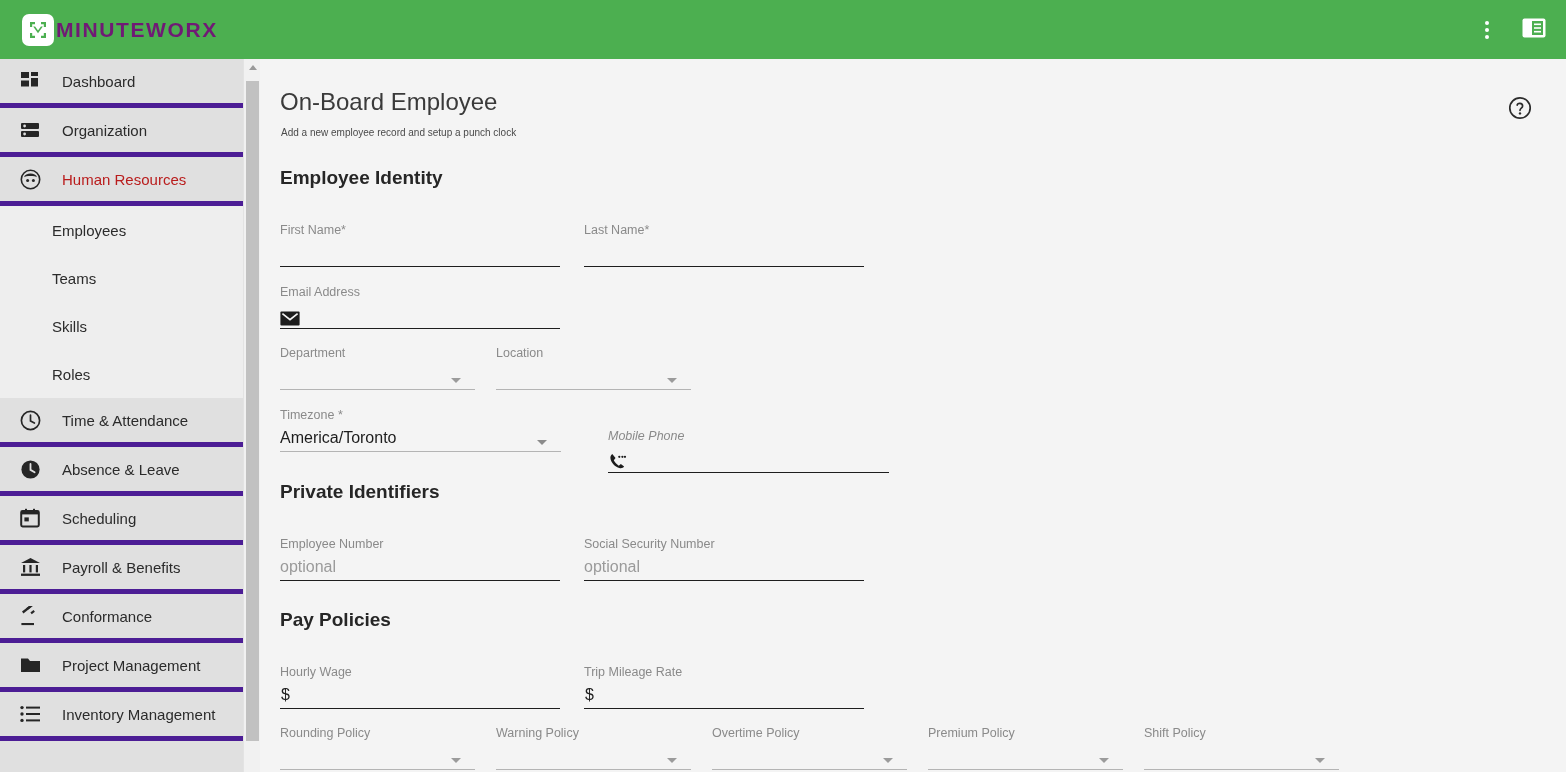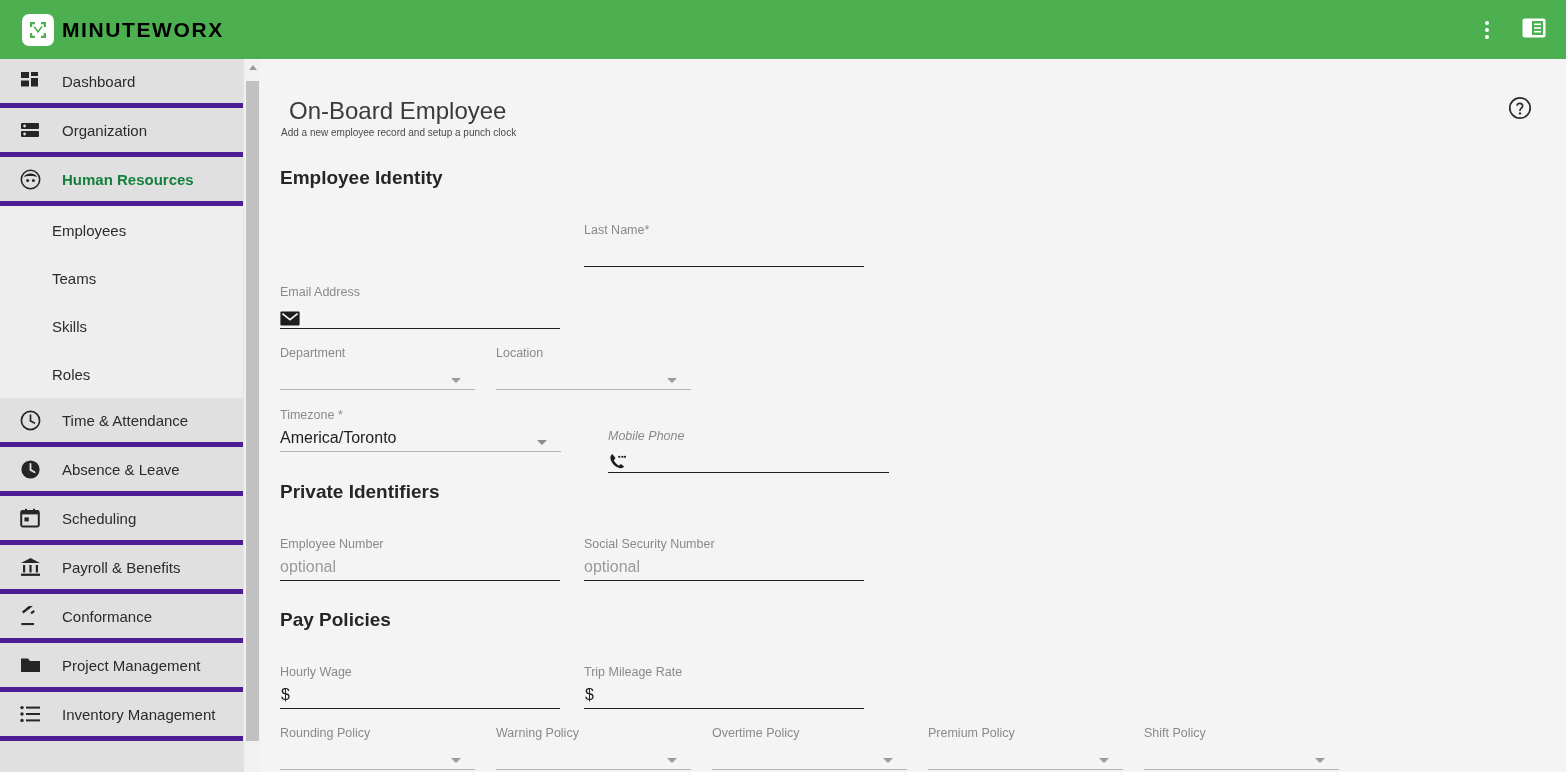--- a/index.html
+++ b/index.html
@@ -23,25 +23,25 @@
   #brand { display: flex; align-items: center; margin-left: 22px; }
   #logo-mark {
     width: 32px; height: 32px;
     background: #ffffff;
     border-radius: 7px;
     position: relative;
     display: flex; align-items: center; justify-content: center;
   }
   #logo-mark svg { display: block; }
   #brand-name {
-    color: #000000;
+    color: #701a75;
     font-size: 21px;
     font-weight: bold;
     letter-spacing: 1.6px;
-    margin-left: 8px;
+    margin-left: 2px;
   }
   #topbar-actions {
     margin-left: auto; margin-right: 20px;
     display: flex; align-items: center; gap: 24px;
   }
   .dots-icon {
     width: 22px; height: 22px;
     display: flex; flex-direction: column;
     align-items: center; justify-content: center; gap: 3px;
     cursor: pointer;
@@ -73,21 +73,21 @@
     display: flex; align-items: center; justify-content: center;
     flex: 0 0 24px;
     color: #262626;
   }
   .nav-item .nav-label {
     margin-left: 20px;
     font-size: 15px;
     color: #2b2b2b;
     white-space: nowrap;
   }
-  .nav-item.active .nav-label { font-weight: bold; color: #15803d; }
+  .nav-item.active .nav-label { font-weight: normal; color: #b91c1c; }
   .subnav { background: #c4b5fd; }
   .subnav .nav-item {
     background: #eeeeee;
     border-bottom: none;
     height: 48px;
     padding-left: 52px;
   }
   .subnav .nav-item .nav-label { margin-left: 0; }
   .subnav-end { border-bottom: 1px solid #d6d6d6; }
 
@@ -120,21 +120,21 @@
   
   #content {
     position: absolute; top: 59px; left: 261px;
     width: 1305px; height: 713px;
     background: #f4f4f4;
     overflow: hidden;
   }
   #page-title {
     position: absolute; left: 19px; top: 29px;
     font-size: 24px; color: #3a3a3a; font-weight: normal;
-    margin: 9px;
+    margin: 0;
   }
   #page-subtitle {
     position: absolute; left: 20px; top: 68px;
     font-size: 10px; color: #4a4a4a;
   }
   #help-icon {
     position: absolute; right: 34px; top: 37px;
     cursor: pointer;
   }
 
@@ -365,20 +365,25 @@
   <span id="help-icon">
     <svg width="24" height="24" viewBox="0 0 24 24" aria-hidden="true">
       <circle cx="12" cy="12" r="10.2" fill="none" stroke="#2b2b2b" stroke-width="1.7"></circle>
       <path d="M9.2 9.1 C9.2 6.6 14.6 6.6 14.6 9.9 C14.6 12.1 12 12 12 14.3" fill="none" stroke="#2b2b2b" stroke-width="1.7" stroke-linecap="round"></path>
       <circle cx="12" cy="17.4" r="1.2" fill="#2b2b2b"></circle>
     </svg>
   </span>
 
   <div class="section-title" style="top:108px;">Employee Identity</div>
 
+  <div class="field" style="left:19px; top:164px; width:280px; height:44px;">
+    <span class="field-label">First Name*</span>
+    <span class="field-value"></span>
+    <span class="field-line"></span>
+  </div>
 
   <div class="field" style="left:323px; top:164px; width:280px; height:44px;">
     <span class="field-label">Last Name*</span>
     <span class="field-value"></span>
     <span class="field-line"></span>
   </div>
 
   <div class="field" style="left:19px; top:226px; width:280px; height:44px;">
     <span class="field-label">Email Address</span>
     <span class="field-prefix">

